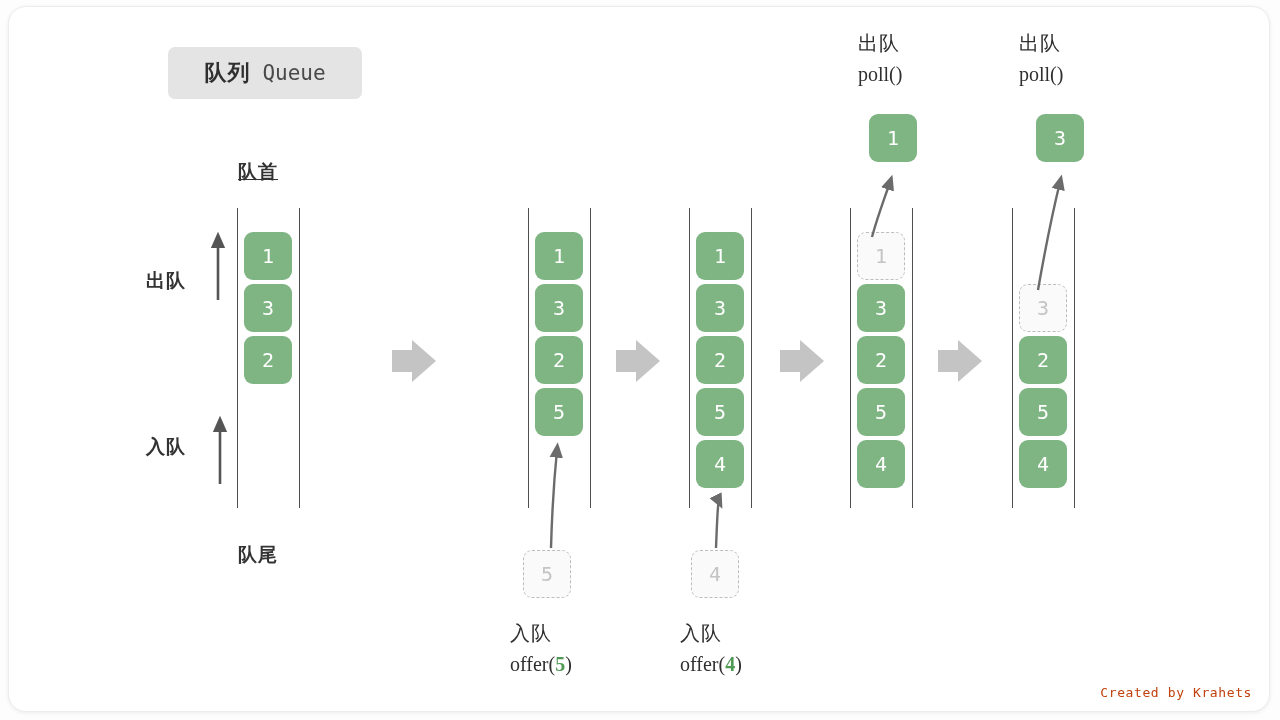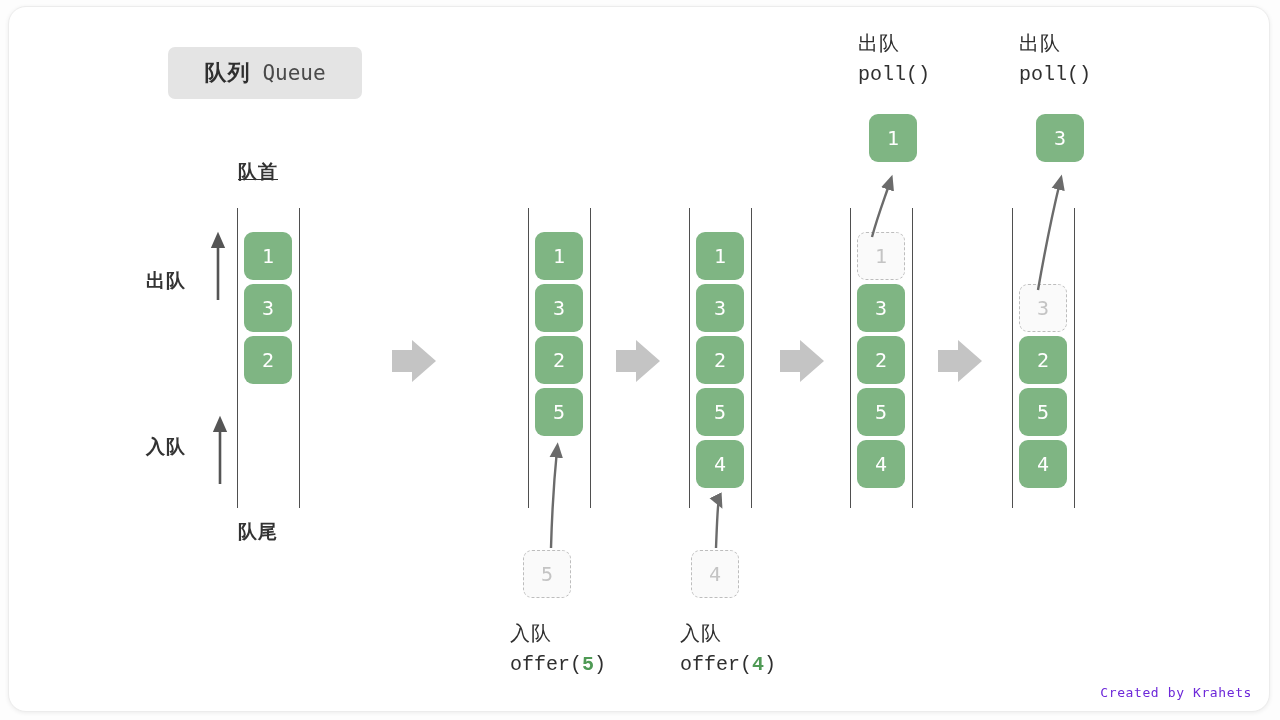--- a/index.html
+++ b/index.html
@@ -126,35 +126,35 @@
     white-space: nowrap;
   }
   .op-caption .op-cn {
     font-size: 20px;
     color: #2f2f2f;
     letter-spacing: 1px;
     display: block;
     margin-bottom: 6px;
   }
   .op-caption .op-code {
-    font-family: Liberation Mono, monospace;
+    font-family: Liberation Serif, serif;
     font-size: 20px;
     color: #2f2f2f;
     display: block;
   }
   .op-code .arg { color: #4f9a55; font-weight: bold; }
 
   
   .credit {
     position: absolute;
     right: 28px;
     bottom: 20px;
     font-family: "DejaVu Sans Mono", "Liberation Mono", monospace;
     font-size: 13px;
-    color: #6d28d9;
+    color: #c2410c;
     letter-spacing: 0.6px;
   }
 
   svg.overlay {
     position: absolute;
     left: 0; top: 0;
     width: 1280px;
     height: 720px;
     pointer-events: none;
   }
@@ -164,21 +164,21 @@
 
 <div id="canvas">
   <div class="card"></div>
 
   <div class="title-badge">
     <span class="title-cn">队列</span>
     <span class="title-en">Queue</span>
   </div>
 
   <div class="abs cn-label" style="left:238px; top:159px;text-decoration:underline;">队首</div>
-  <div class="abs cn-label" style="left:238px; top:519px;">队尾</div>
+  <div class="abs cn-label" style="left:238px; top:542px;">队尾</div>
 
   <div class="abs cn-label" style="left:146px; top:268px;">出队</div>
   <div class="abs cn-label" style="left:146px; top:434px;">入队</div>
 
   <div class="column" style="left:237px; top:208px;">
     <div class="rail rail-left"></div>
     <div class="rail rail-right"></div>
     <div class="slot filled" style="top:24px;">1</div>
     <div class="slot filled" style="top:76px;">3</div>
     <div class="slot filled" style="top:128px;">2</div>

